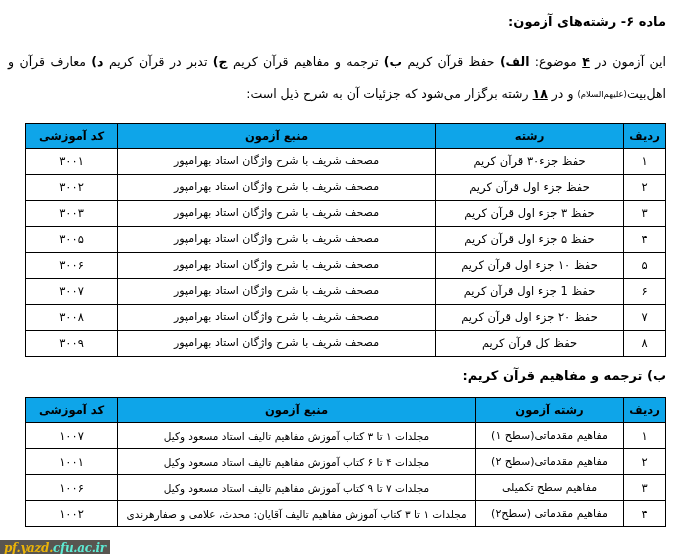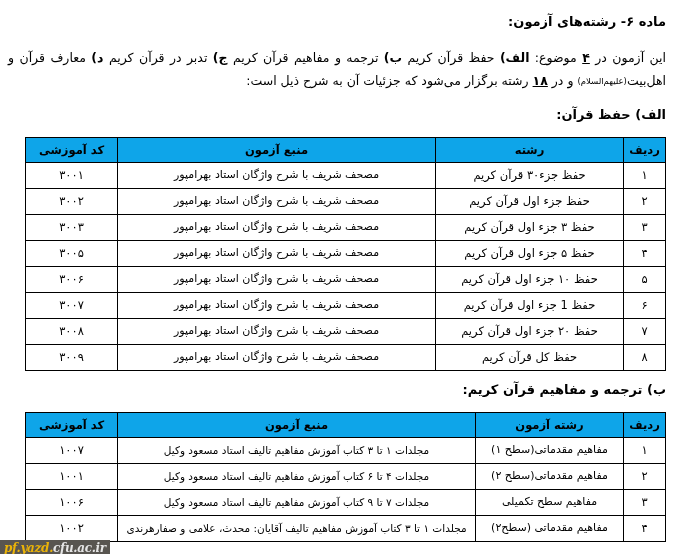--- a/index.html
+++ b/index.html
@@ -33,21 +33,21 @@
     text-align: right;
     padding: 3px 26px 0 26px;
     line-height: 20px;
     white-space: nowrap;
   }
 
   .doc-paragraph {
     font-size: 12.5px;
     text-align: justify;
     text-align-last: right;
-    line-height: 23px;
+    line-height: 32px;
     padding: 2px 26px 0 8px;
   }
   .doc-paragraph .b { font-weight: bold; }
   .doc-paragraph .u { text-decoration: underline; font-weight: bold; }
   .doc-paragraph .tiny { font-size: 8.5px; vertical-align: 1px; }
 
   .section-heading {
     font-size: 13px;
     font-weight: bold;
     text-align: right;
@@ -108,32 +108,31 @@
     font-style: italic;
     font-weight: bold;
     font-size: 12px;
     letter-spacing: -0.3px;
     direction: ltr;
     line-height: 13px;
     white-space: nowrap;
     z-index: 20;
   }
   .watermark .wm-a { color: #eab308; }
-  .watermark .wm-b { color: #e5e5e5; }
+  .watermark .wm-b { color: #5eead4; }
 </style>
 </head>
 <body>
 
 <div class="page">
 
   <h1 class="doc-title">ماده ۶- رشته‌های آزمون:</h1>
 
   <p class="doc-paragraph"><span>این آزمون در </span><span class="u">۴</span><span> موضوع: </span><span class="b">الف)</span><span> حفظ قرآن کریم </span><span class="b">ب)</span><span> ترجمه و مفاهیم قرآن کریم </span><span class="b">ج)</span><span> تدبر در قرآن کریم </span><span class="b">د)</span><span> معارف قرآن و اهل‌بیت</span><span class="tiny">(علیهم‌السلام)</span><span> و در </span><span class="u">۱۸</span><span> رشته برگزار می‌شود که جزئیات آن به شرح ذیل است:</span></p>
 
-  <h2 class="section-heading first">الف) حفظ قرآن:</h2>
 
   <table class="exam-table t1">
     <colgroup>
       <col class="col-radif">
         <col class="col-reshte">
         <col class="col-manba">
         <col class="col-code">
     </colgroup>
     <thead>
       <tr>

